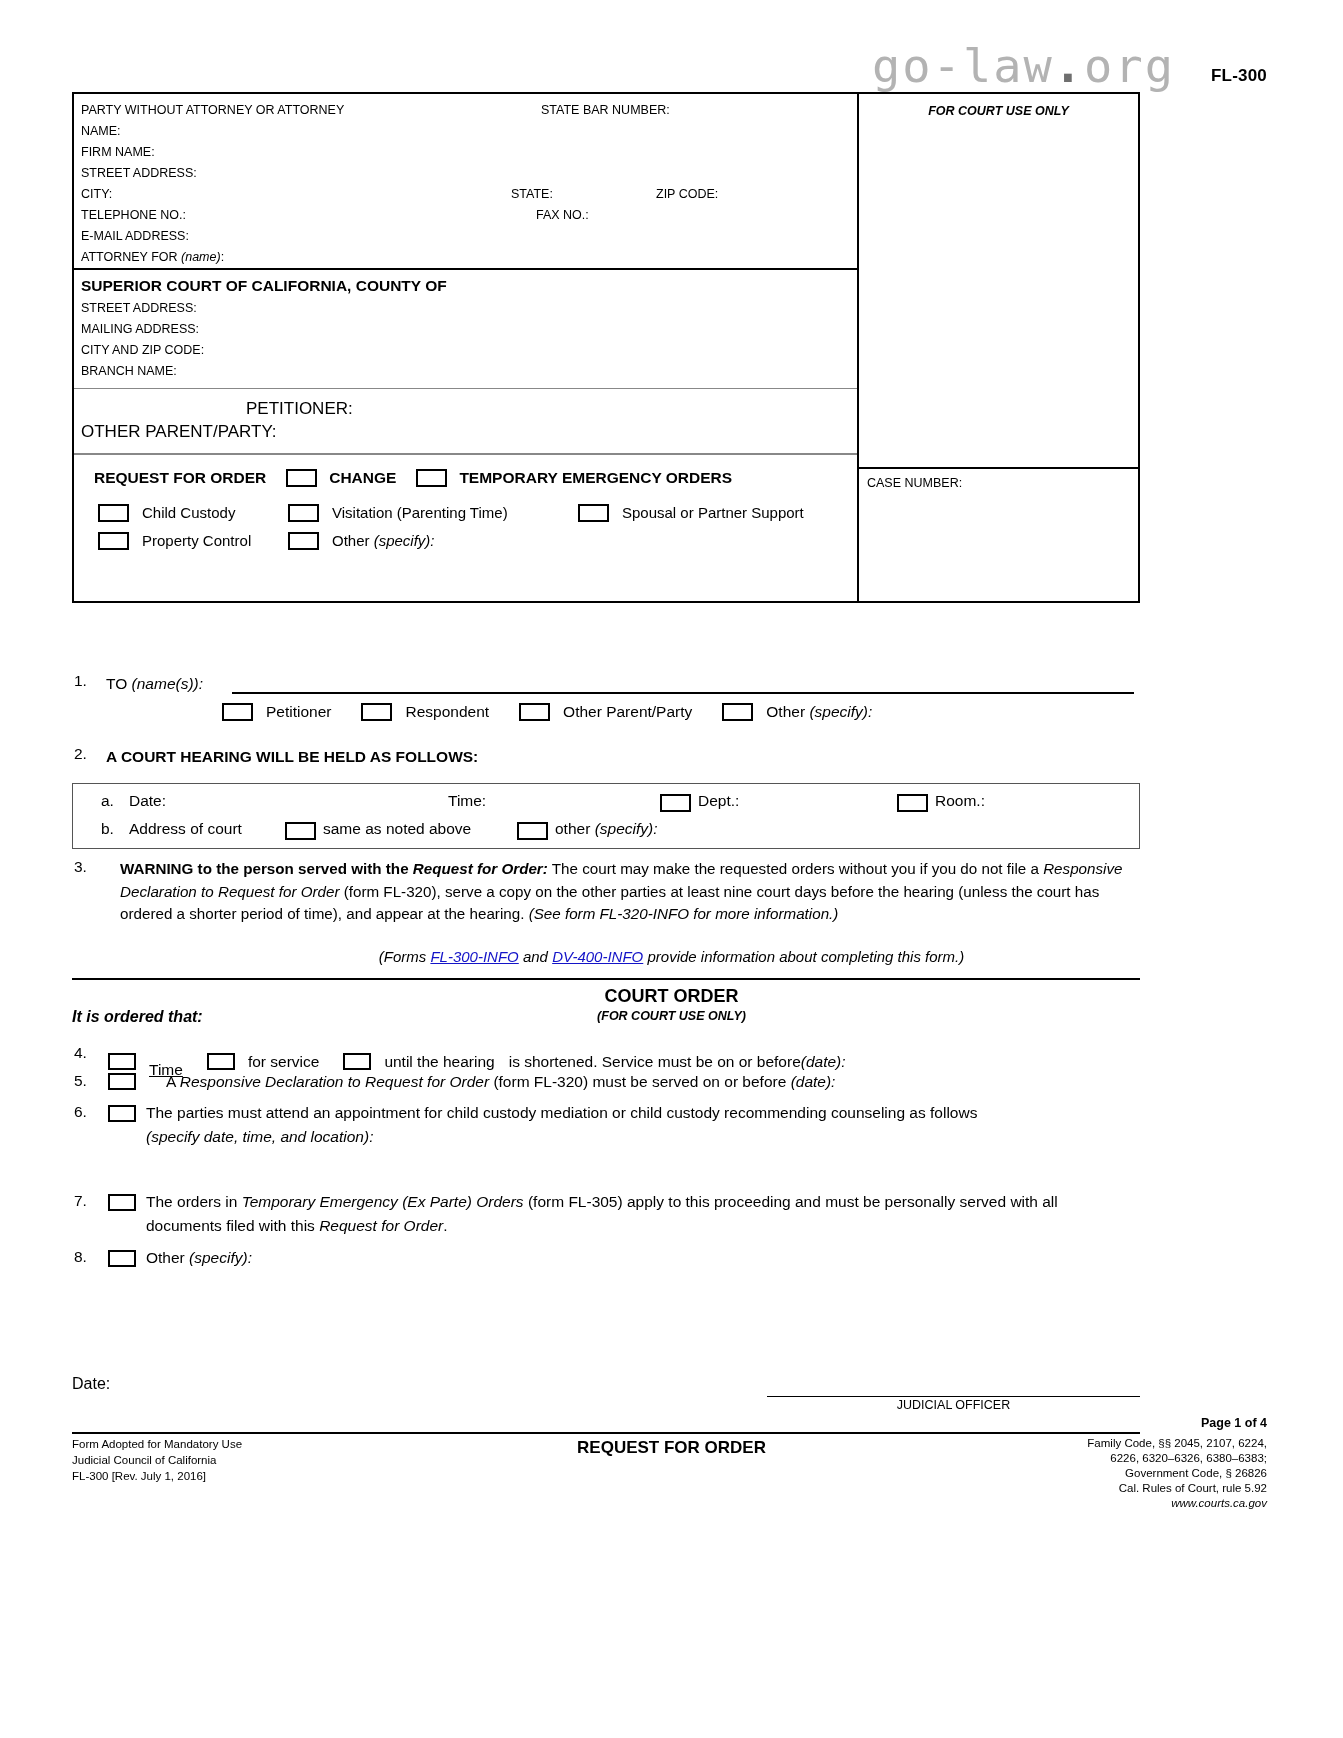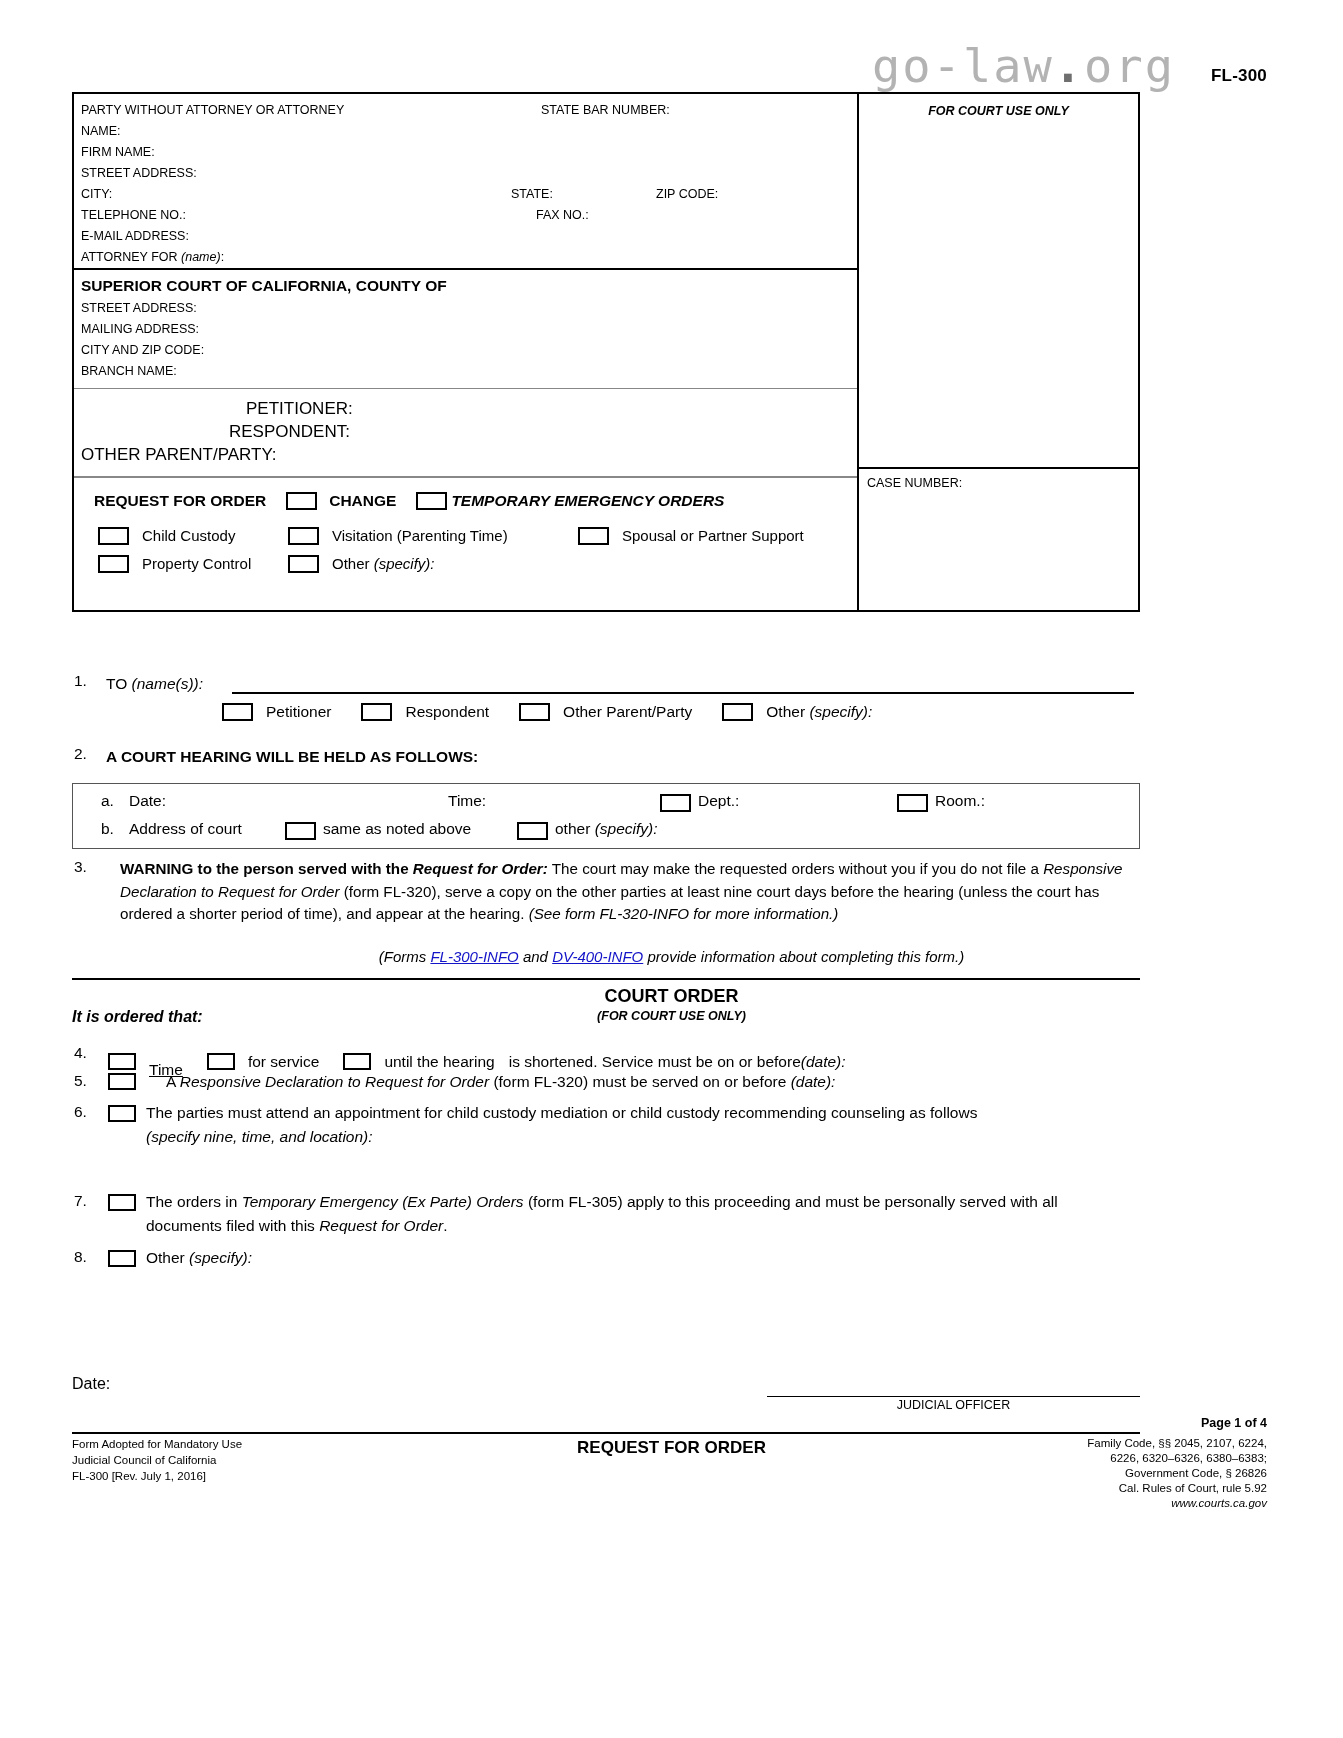--- a/index.html
+++ b/index.html
@@ -230,33 +230,32 @@
         <div class="court-block">
           <div class="courttitle">SUPERIOR COURT OF CALIFORNIA, COUNTY OF</div>
           <div class="lbl">STREET ADDRESS:</div>
           <div class="lbl">MAILING ADDRESS:</div>
           <div class="lbl">CITY AND ZIP CODE:</div>
           <div class="lbl">BRANCH NAME:</div>
         </div>
 
         <div class="party-block">
           <div class="party-line indent1">PETITIONER:</div>
-          <div class="party-line indent2">RESPONDENT:</div>
           <div class="party-line" style="padding-left:7px;">OTHER PARENT/PARTY:</div>
         </div>
 
         <div class="rfo" style="height:132px;">
           <div class="rfo-title-row">
             <span>REQUEST FOR ORDER</span>
             <span class="gap"></span>
             <span class="cb"></span>
             <span style="margin-left:8px;">CHANGE</span>
             <span class="gap"></span>
             <span class="cb"></span>
-            <span style="font-style:italic;">TEMPORARY EMERGENCY ORDERS</span>
+            <span style="margin-left:8px;">TEMPORARY EMERGENCY ORDERS</span>
           </div>
 
           <div class="rfo-grid">
             <div class="grow">
               <span class="c1">
                   <span class="cb"></span>
                   <span class="txt">Child Custody</span>
                 </span>
               <span class="c2">
                   <span class="cb"></span>
@@ -360,21 +359,21 @@
   <div class="num" style="left:74px;top:1072px;">5.</div>
   <div class="item" style="left:104px;top:1070px;display:flex;align-items:center;white-space:nowrap;">
     <span class="cb sm"></span>
     <span style="margin-left:26px;"><span>A </span><i>Responsive Declaration to Request for Order</i><span> (form FL-320) must be served on or before </span><i>(date):</i></span>
   </div>
 
   <div class="num" style="left:74px;top:1103px;">6.</div>
   <span class="cb sm abs" style="left:104px;top:1105px;"></span>
   <div class="item" style="left:146px;top:1101px;width:992px;">
     <span>The parties must attend an appointment for child custody mediation or child custody recommending counseling as follows</span><br>
-    <i>(specify nine, time, and location):</i>
+    <i>(specify date, time, and location):</i>
   </div>
 
   <div class="num" style="left:74px;top:1192px;">7.</div>
   <span class="cb sm abs" style="left:104px;top:1194px;"></span>
   <div class="item" style="left:146px;top:1190px;width:950px;">
     <span>The orders in </span><i>Temporary Emergency (Ex Parte) Orders</i><span> (form FL-305) apply to this proceeding and must be personally served with all documents filed with this </span><i>Request for Order</i><span>.</span>
   </div>
 
   <div class="num" style="left:74px;top:1248px;">8.</div>
   <span class="cb sm abs" style="left:104px;top:1250px;"></span>

